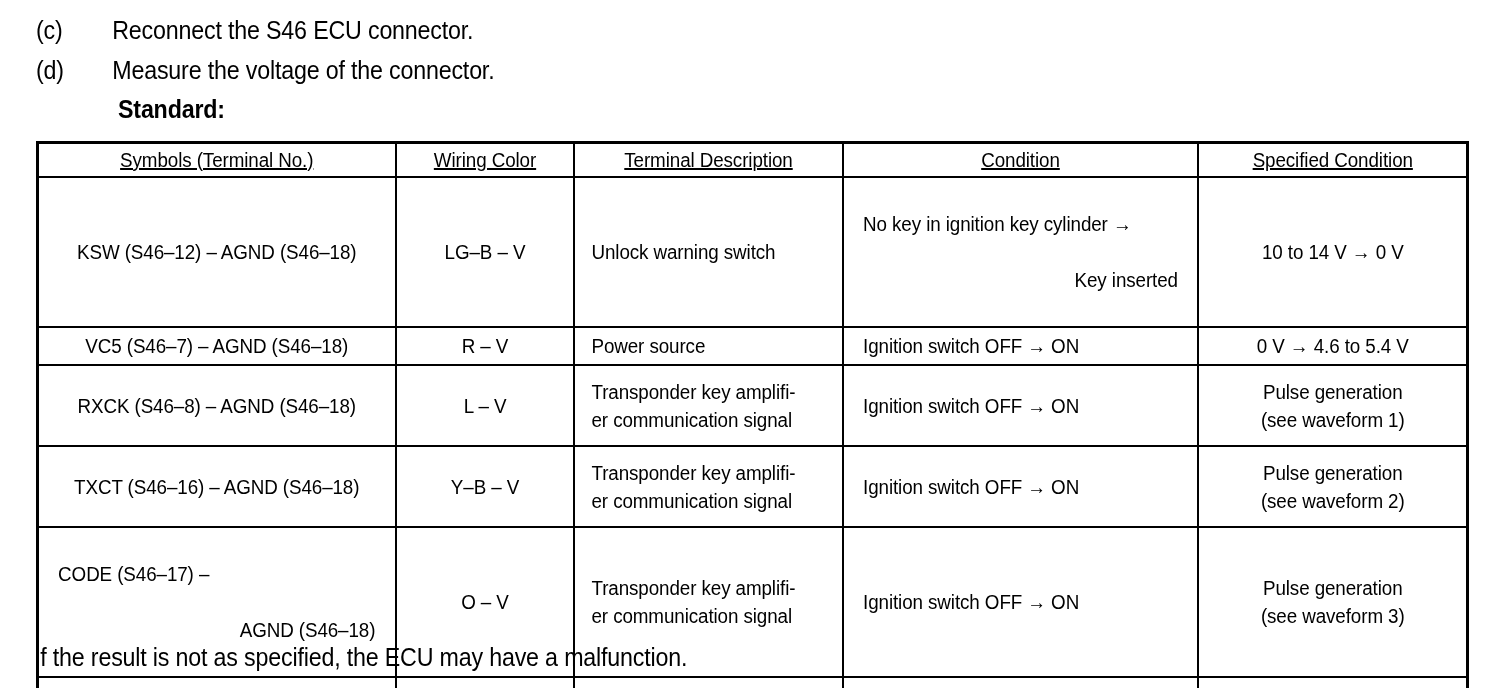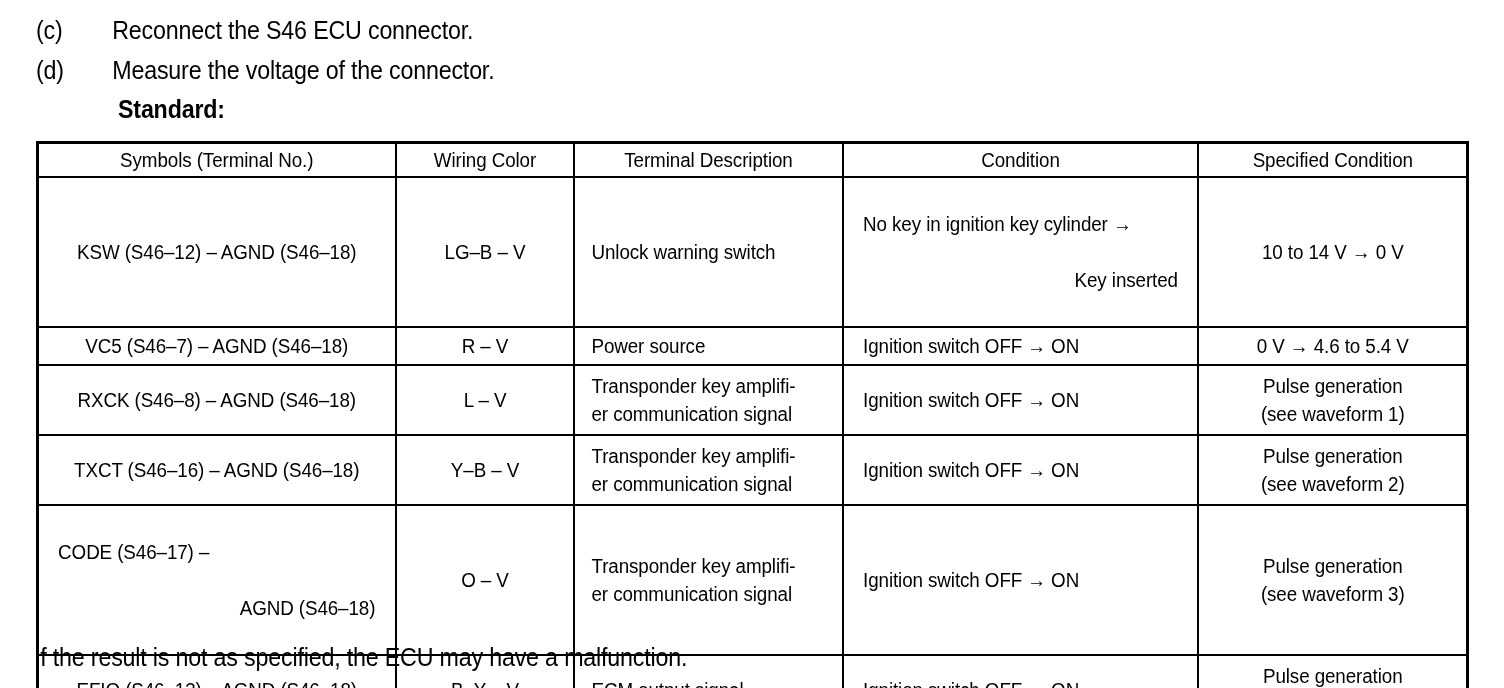--- a/index.html
+++ b/index.html
@@ -89,24 +89,24 @@
   thead .cell { padding: 2px 9px; }
 
   
   col.col-sym  { width: 358px; }
   col.col-wire { width: 178px; }
   col.col-desc { width: 269px; }
   col.col-cond { width: 355px; }
   col.col-spec { width: 270px; }
 
   
-  tr.r-head { height: 31px; }
+  tr.r-head { height: 31px; text-decoration: underline; }
   tr.r-tall { height: 74px; }
   tr.r-short{ height: 31px; }
-  tr.r-med  { height: 70px; }
+  tr.r-med  { height: 81px; }
 
   
   .split-line-1 { display: block; text-align: left; }
   .split-line-2 { display: block; text-align: right; }
 
   
   .footer-note {
     position: absolute;
     left: 34px;
     top: 640px;

